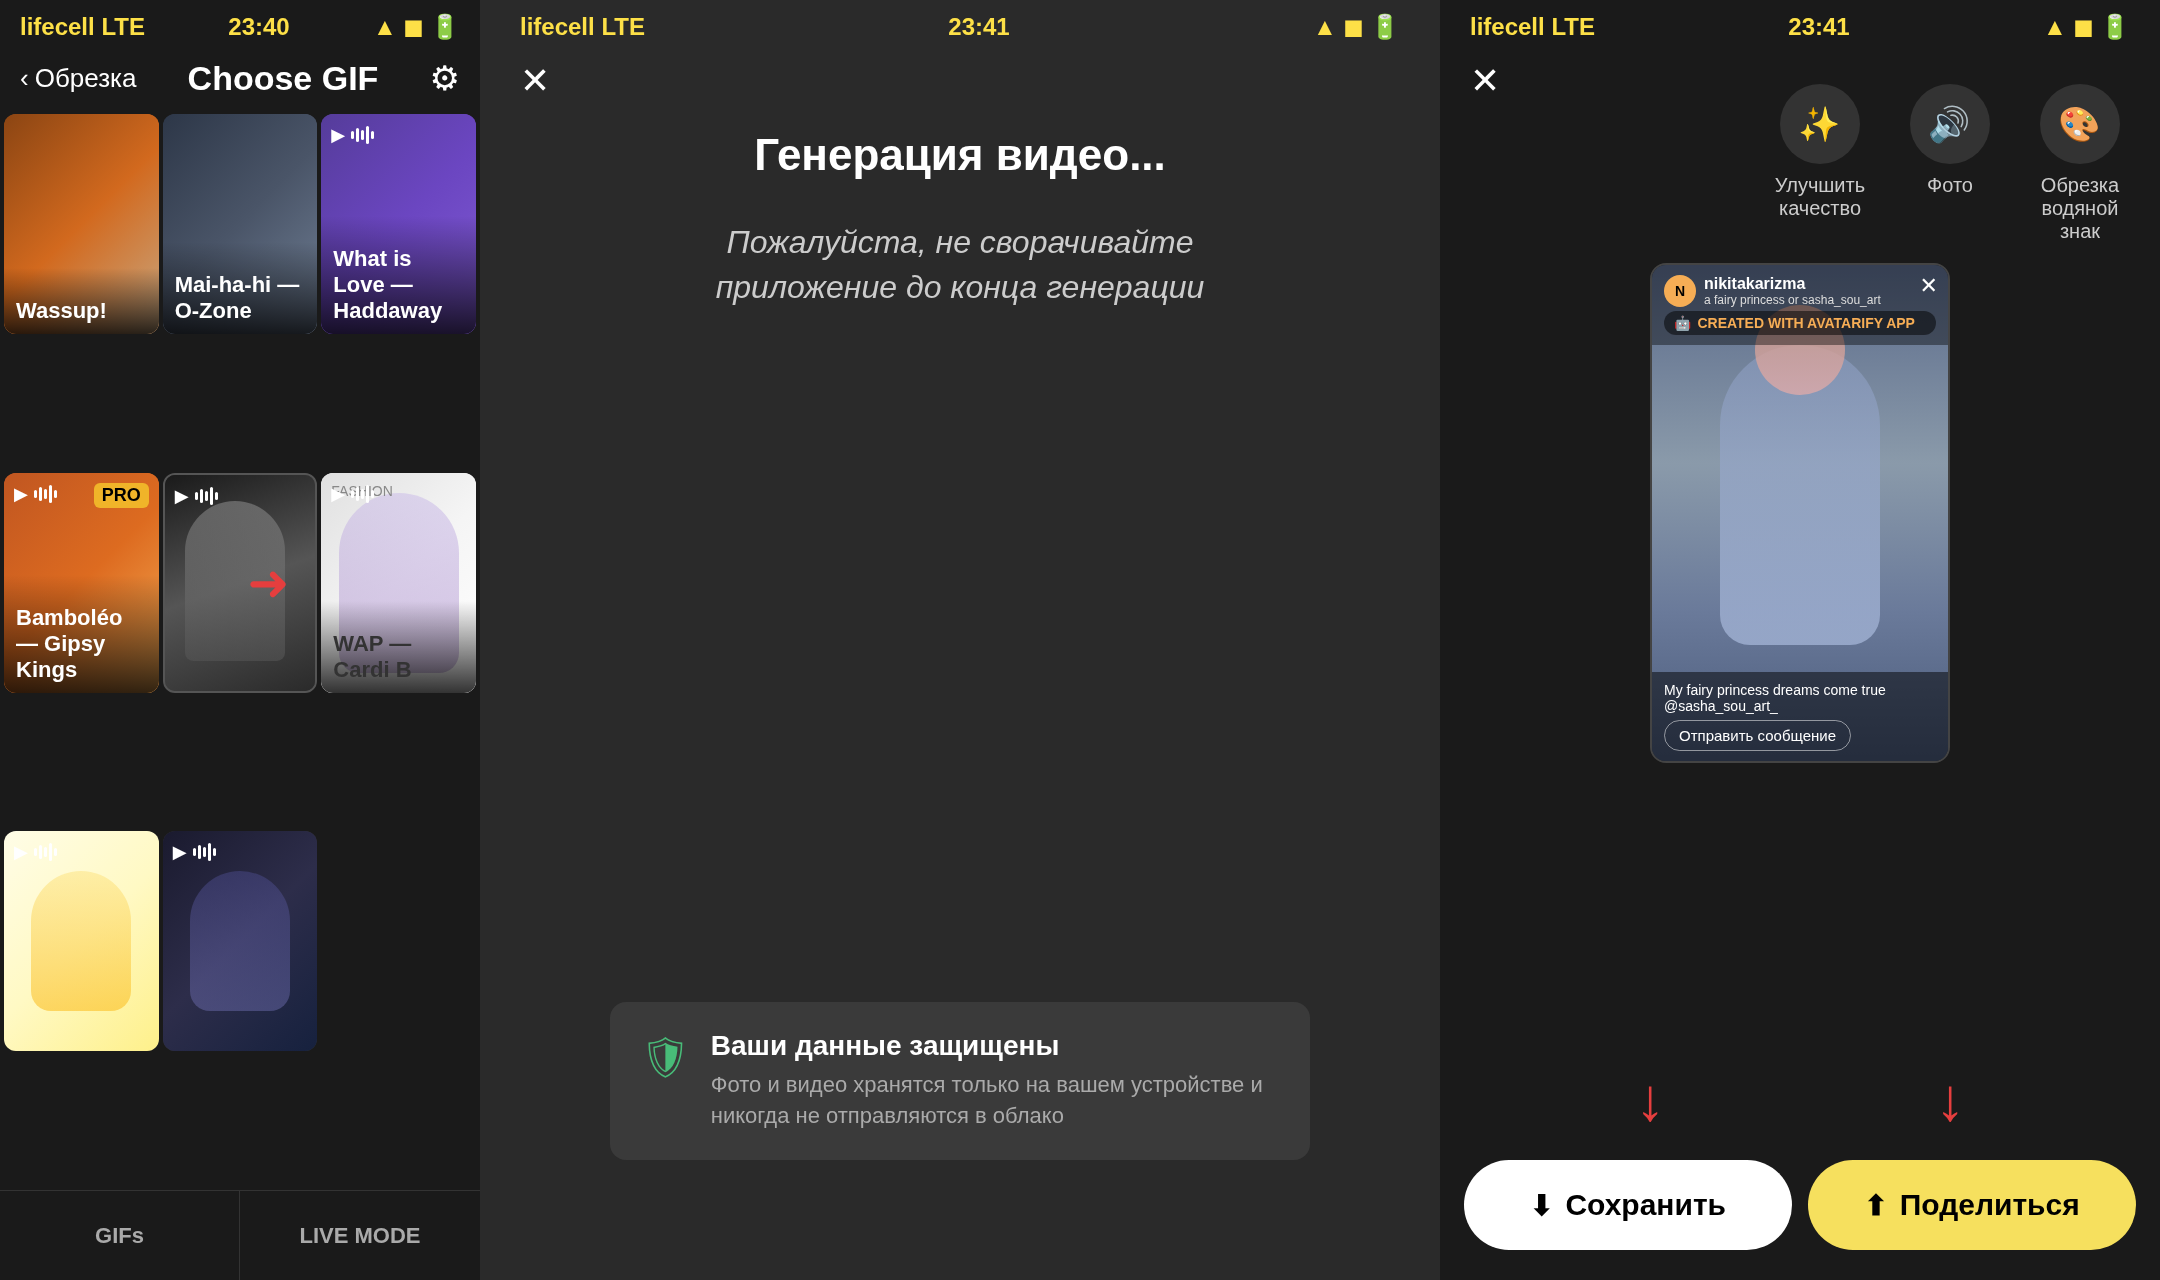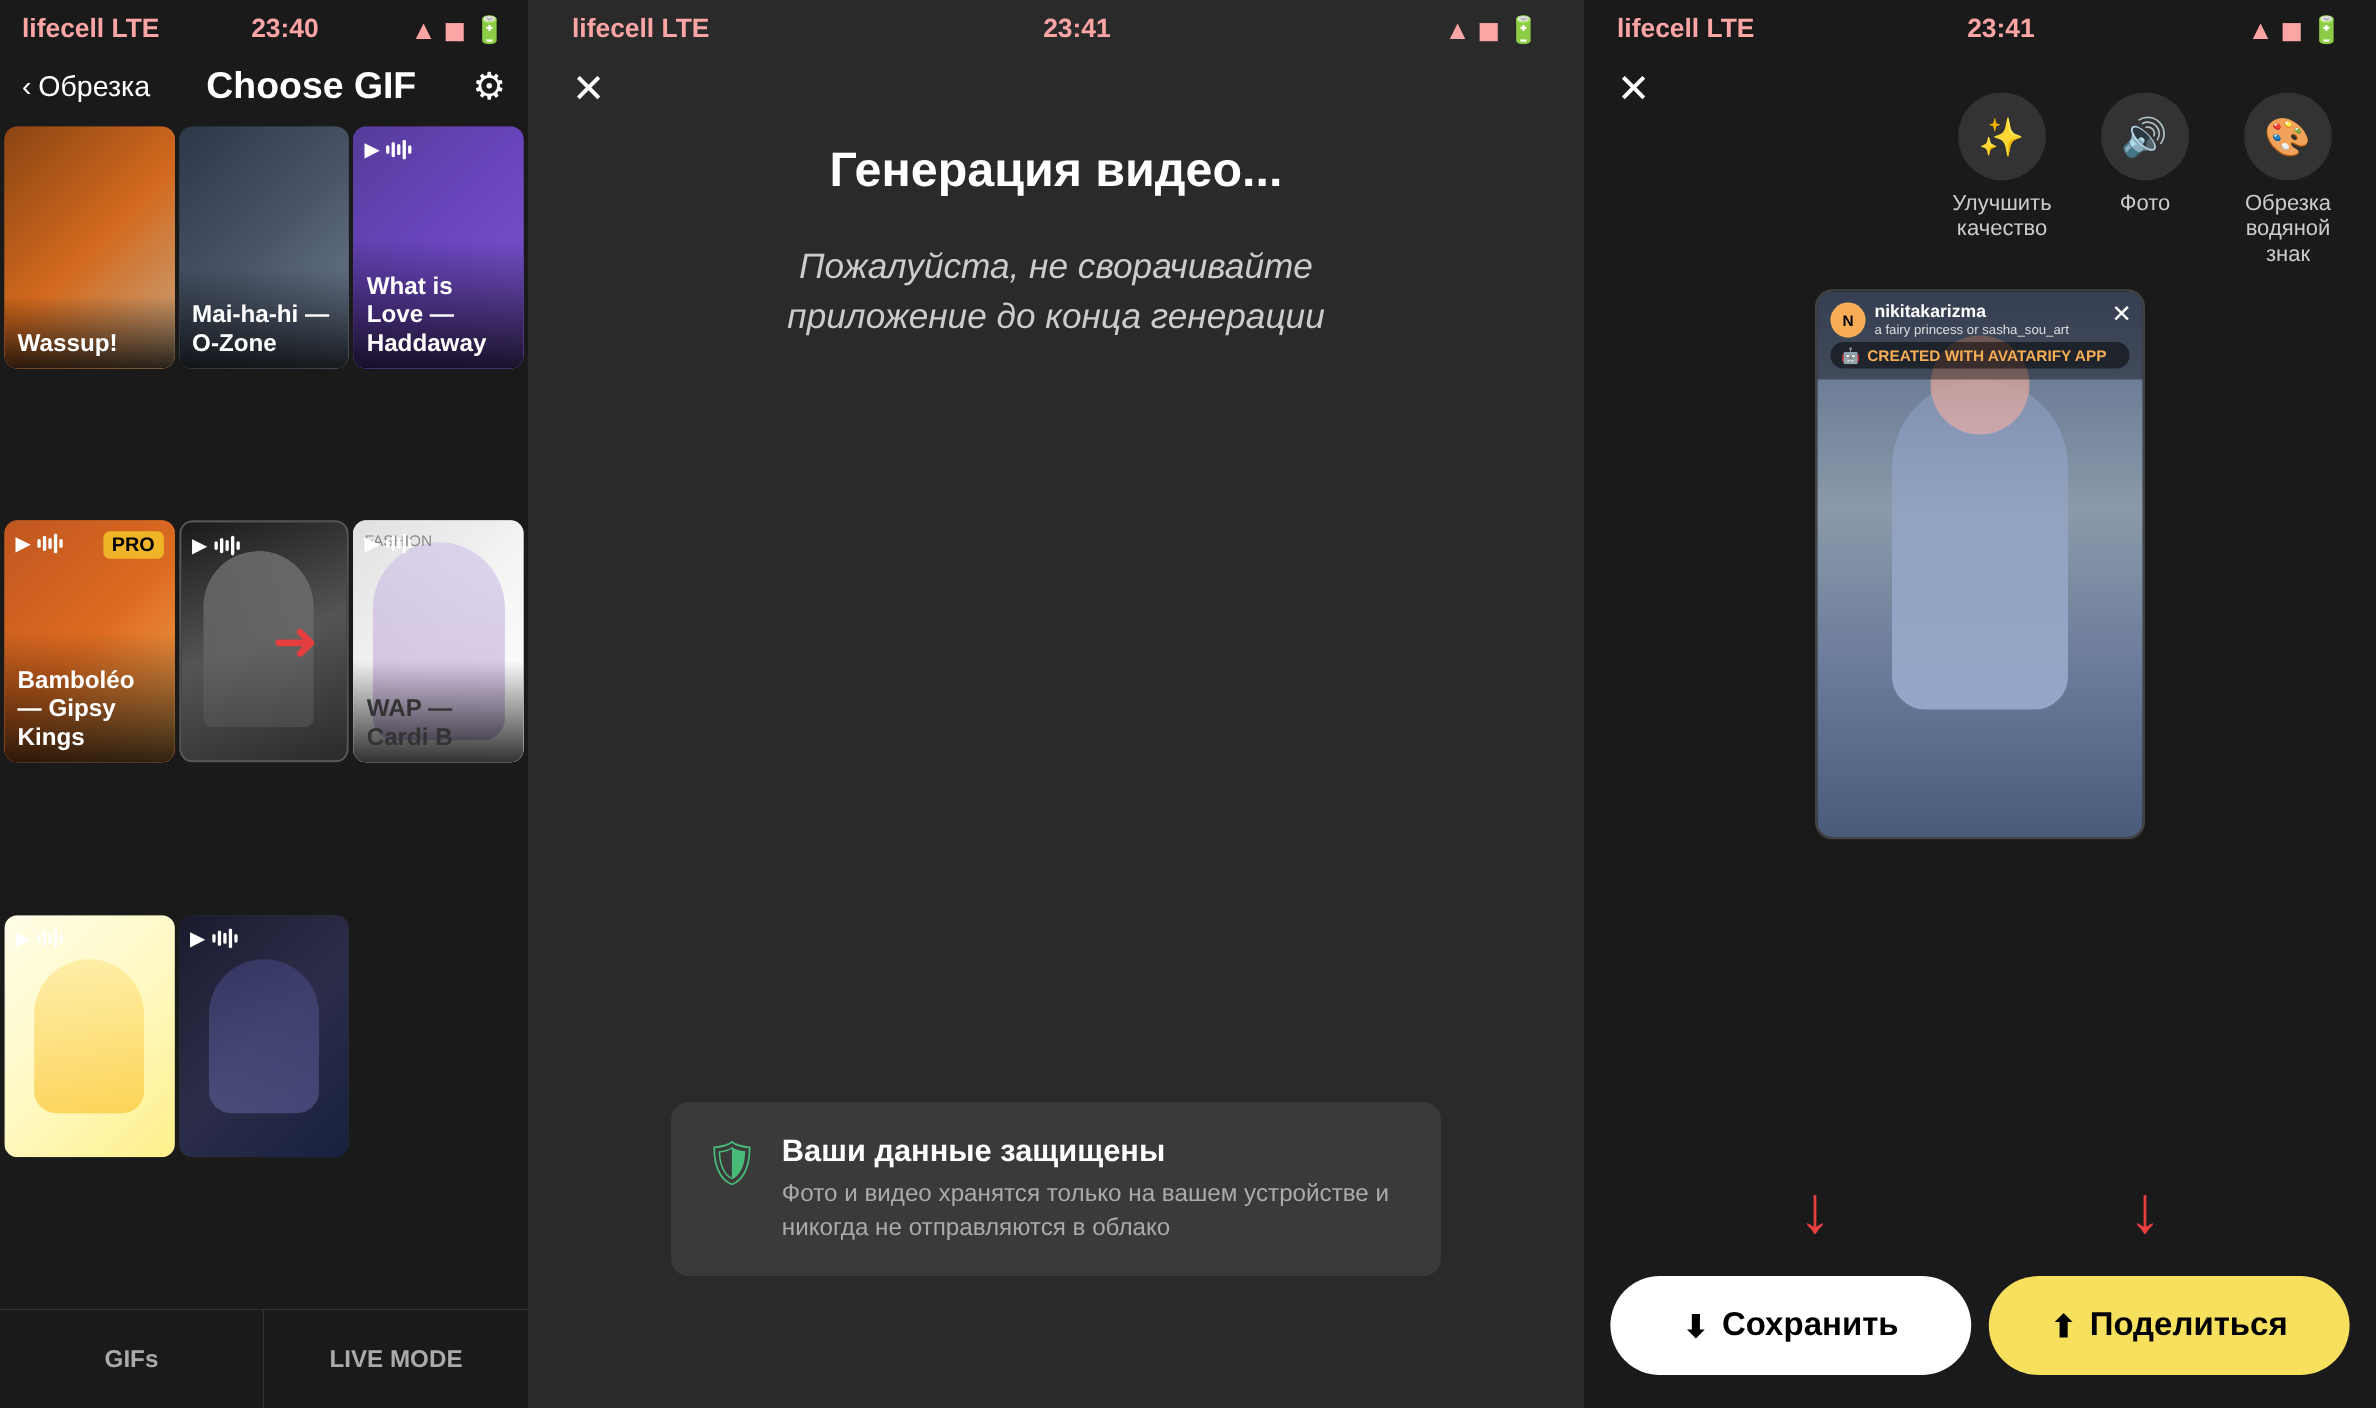--- a/index.html
+++ b/index.html
@@ -22,21 +22,21 @@
       overflow: hidden;
       flex-shrink: 0;
     }
     .status-bar {
       display: flex;
       justify-content: space-between;
       align-items: center;
       padding: 10px 20px 6px;
       font-size: 24px;
       font-weight: 600;
-      color: #fca5a5;
+      color: #fde047;
       height: 50px;
     }
 
     .nav-bar {
       display: flex;
       align-items: center;
       justify-content: space-between;
       padding: 8px 20px 12px;
       color: #fff;
     }
@@ -636,20 +636,24 @@
             <div class="username">nikitakarizma</div>
             <div style="font-size:12px;color:#ddd;">a fairy princess or sasha_sou_art</div>
           </div>
           <span class="video-close-x">✕</span>
         </div>
         <div class="avatarify-badge">
           <span>🤖</span>
           <span>CREATED WITH AVATARIFY APP</span>
         </div>
       </div>
+      <div class="video-bottom-overlay">
+        <div class="video-caption">My fairy princess dreams come true @sasha_sou_art_</div>
+        <div class="video-send-msg">Отправить сообщение</div>
+      </div>
     </div>
   </div>
 
   <div class="red-arrows-container">
     <span class="red-arrow-down">↓</span>
     <span class="red-arrow-down">↓</span>
   </div>
 
   <div class="bottom-actions">
     <button class="btn-save">

